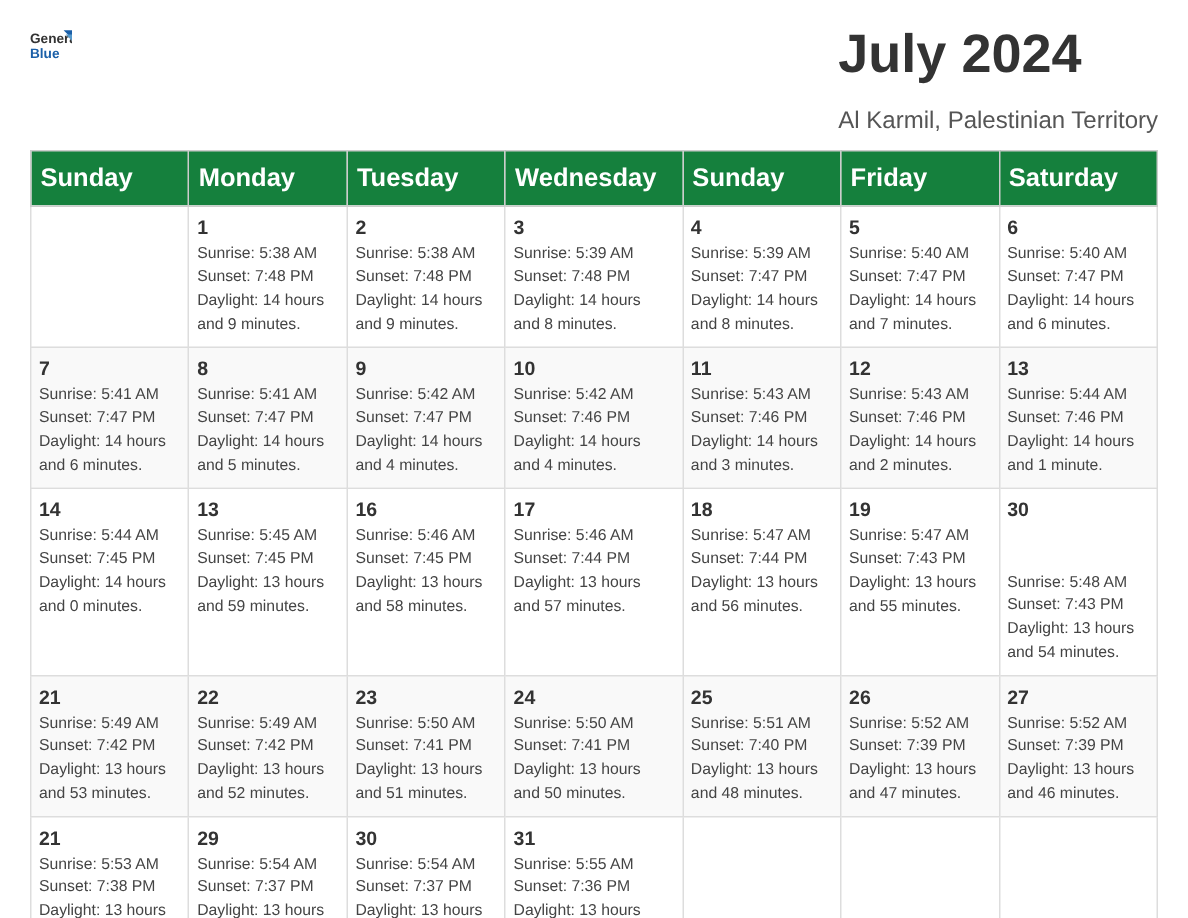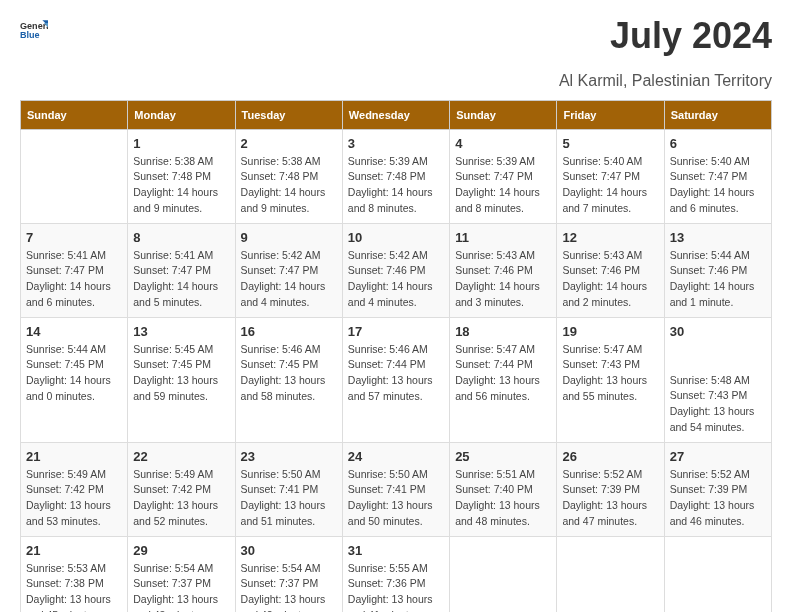--- a/index.html
+++ b/index.html
@@ -19,43 +19,43 @@
     .logo {
       display: flex;
       align-items: center;
       gap: 4px;
     }
     .logo-icon {
       width: 28px;
       height: 28px;
     }
     .title-area {
-      text-align: right;
+      text-align: left;
     }
     .main-title {
       font-size: 36px;
       font-weight: bold;
       color: #333;
       line-height: 1.1;
     }
     .subtitle {
       font-size: 16px;
       color: #555;
       margin-top: 16px;
     }
     table {
       width: 100%;
       border-collapse: collapse;
       font-size: 11px;
     }
     thead tr th {
-      background-color: #a16207;
+      background-color: #15803d;
       color: #fff;
       font-weight: bold;
-      font-size: 11px;
+      font-size: 17px;
       padding: 8px 6px;
       text-align: left;
       border: 1px solid #ccc;
     }
     tbody tr td {
       vertical-align: top;
       padding: 6px 5px;
       border: 1px solid #ddd;
       color: #333;
       background: #fff;

